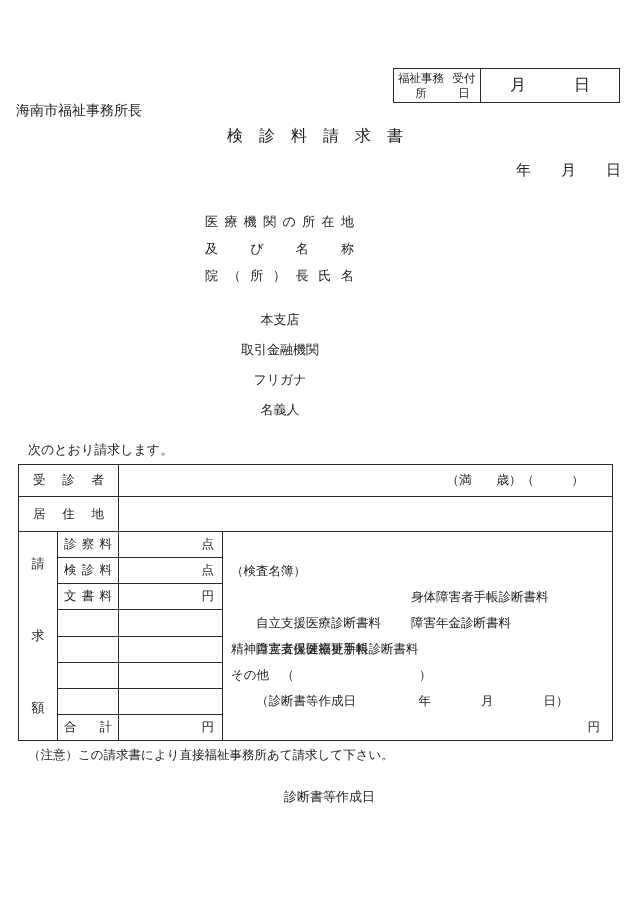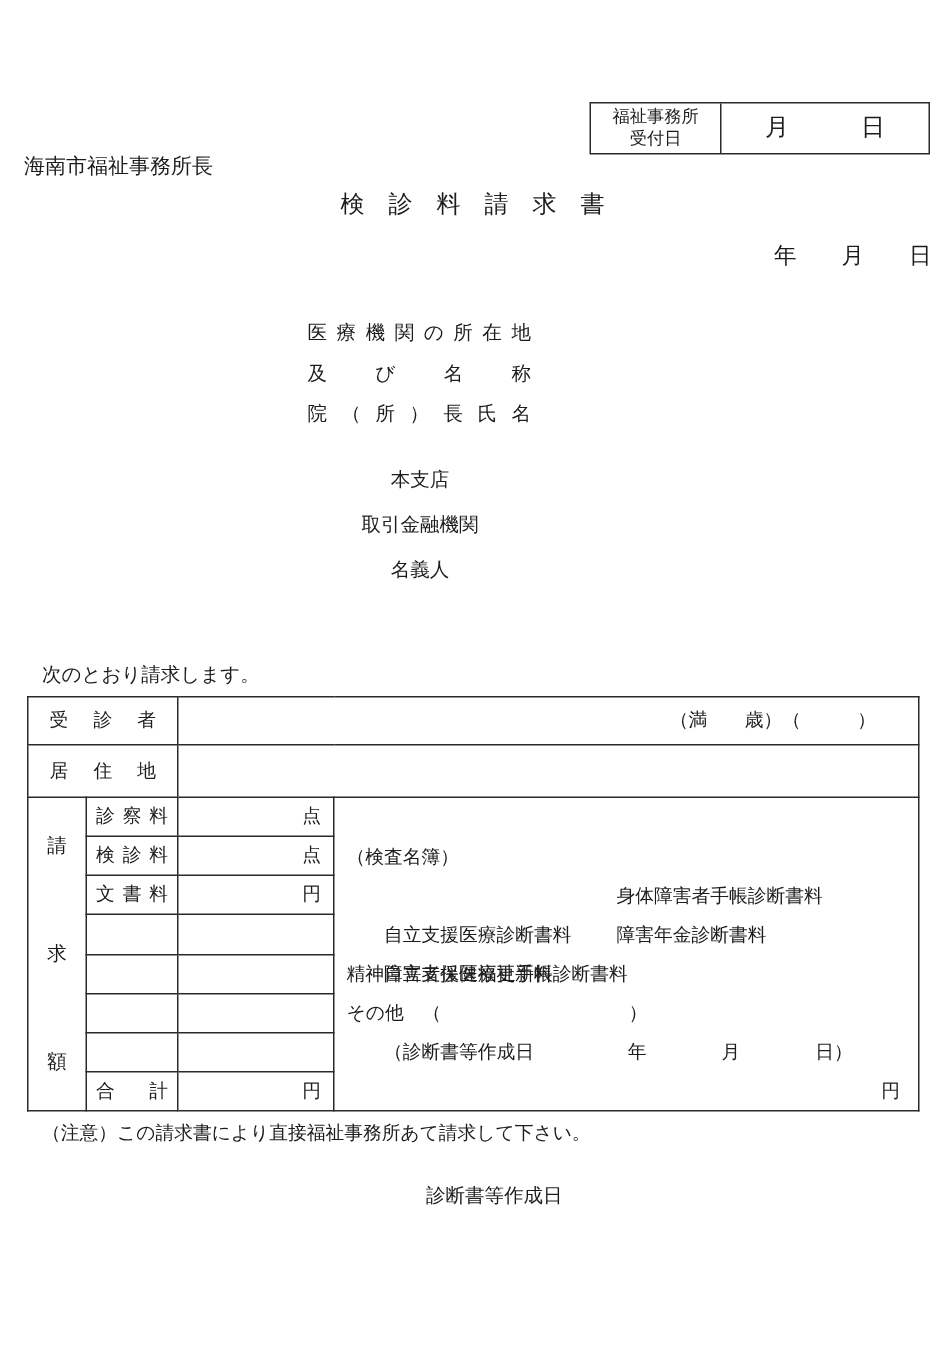--- a/index.html
+++ b/index.html
@@ -11,21 +11,21 @@
   }
   .abs { position: absolute; }
 
   
   .reception-box {
     left: 393px; top: 68px; width: 227px; height: 35px;
     border: 1px solid #2a2a2a; display: flex;
   }
   .rb-label {
     width: 87px; border-right: 1px solid #2a2a2a;
-    display: flex; flex-direction: column; justify-content: center; align-items: center;
+    display: flex; flex-direction: row; justify-content: center; align-items: center;
     font-size: 11.5px; line-height: 15px; text-align: center;
   }
   .rb-value {
     flex: 1; display: flex; align-items: center; justify-content: center;
     font-size: 16px;
   }
 
   .addressee { left: 16px; top: 102px; font-size: 14px; }
   .doc-title { left: 0; top: 126px; width: 630px; text-align: center; font-size: 16px; }
   .date-line { left: 516px; top: 161px; font-size: 15px; }
@@ -107,20 +107,21 @@
       <span>）</span>
       <span>長</span>
       <span>氏</span>
       <span>名</span>
     </div>
 </div>
 
 <div class="abs bank-block">
   <div class="bline">本支店</div>
   <div class="bline">取引金融機関</div>
+  <div class="bline">フリガナ</div>
   <div class="bline">名義人</div>
 </div>
 
 <div class="abs intro-line">次のとおり請求します。</div>
 
 <table class="main-table">
   <colgroup>
       <col style="width:39px">
       <col style="width:61px">
       <col style="width:104px">

